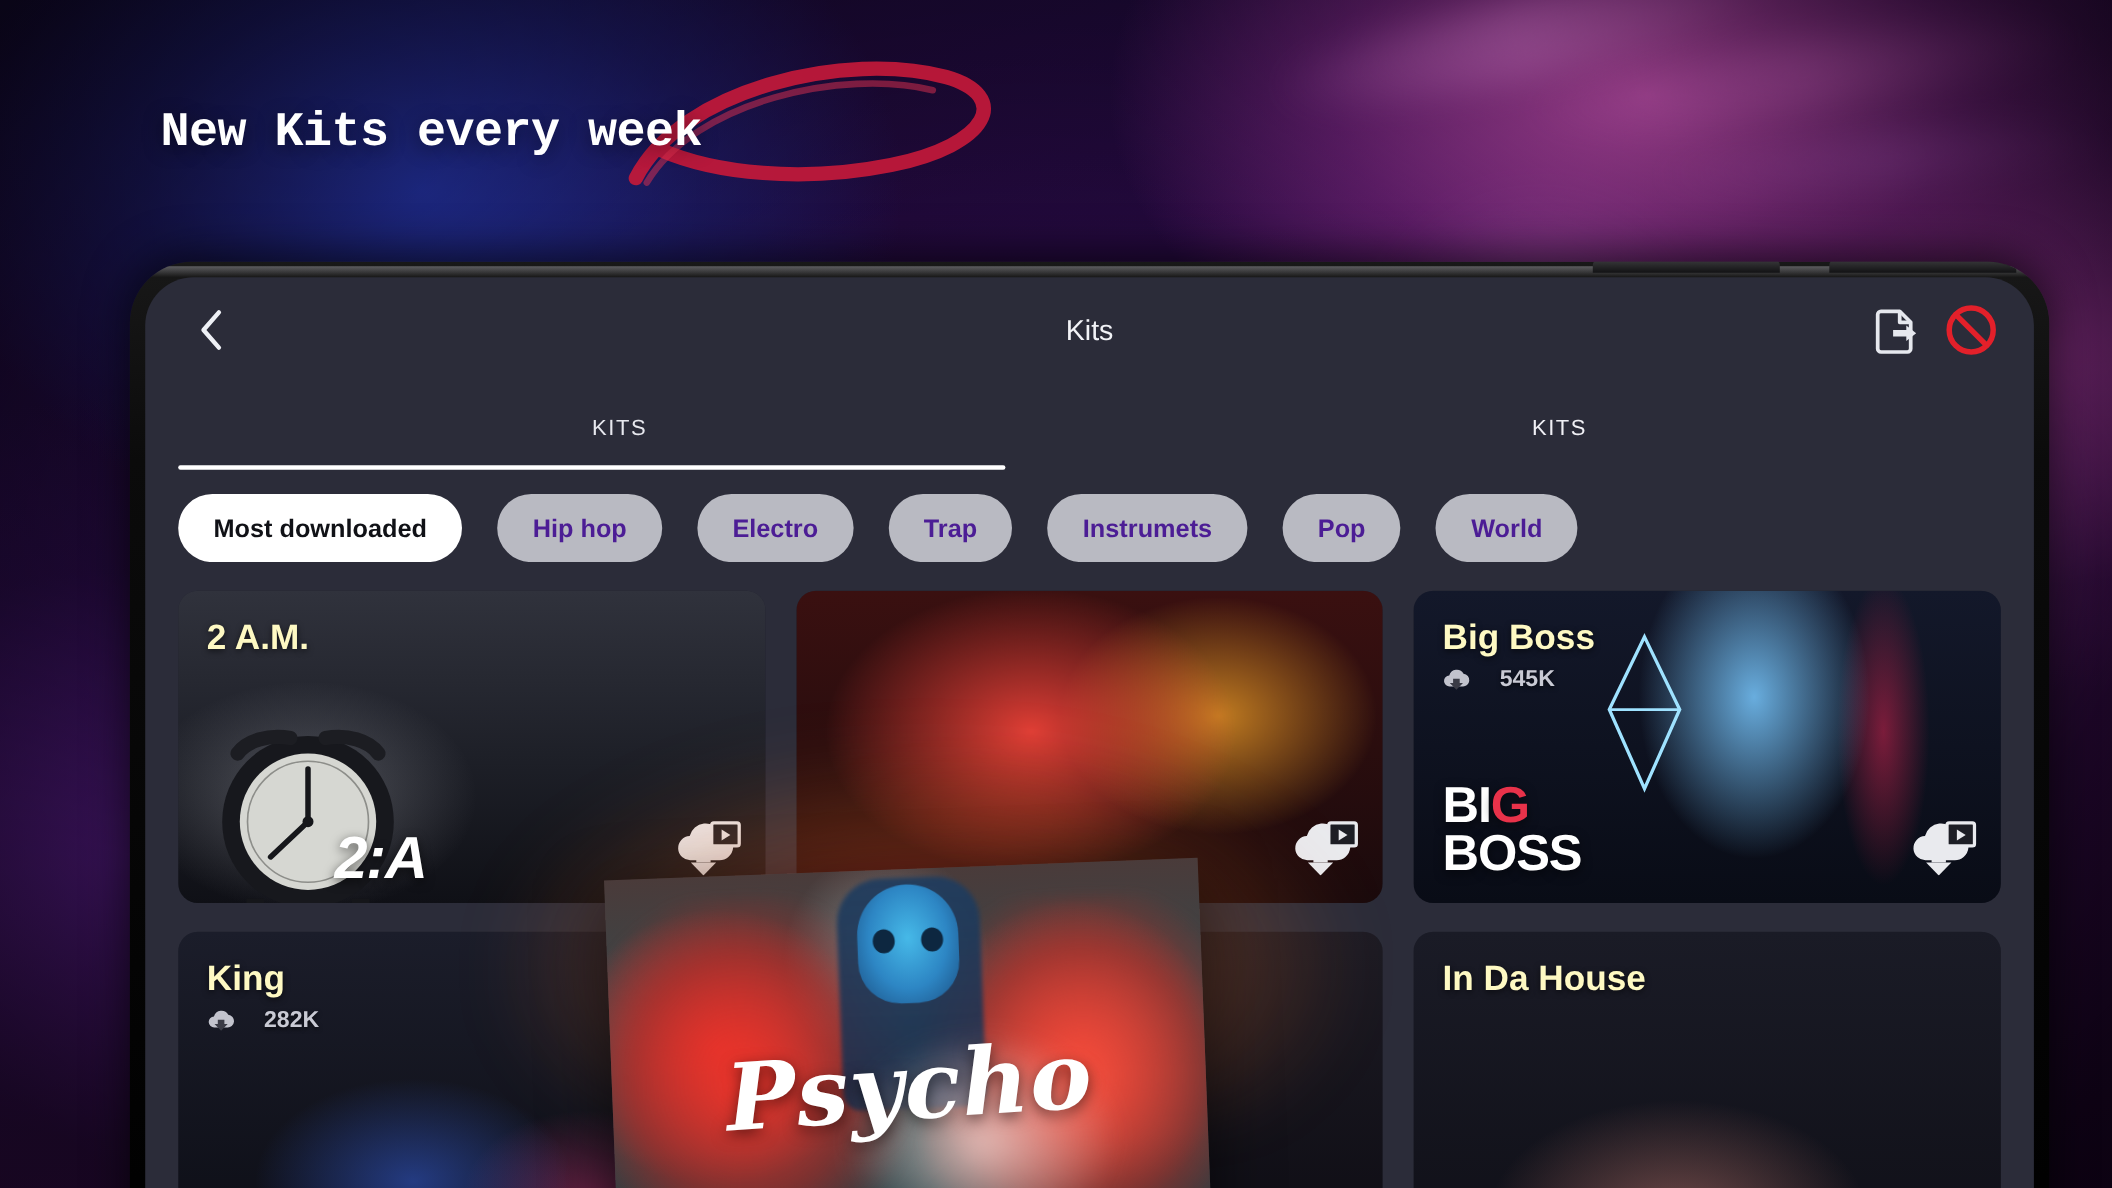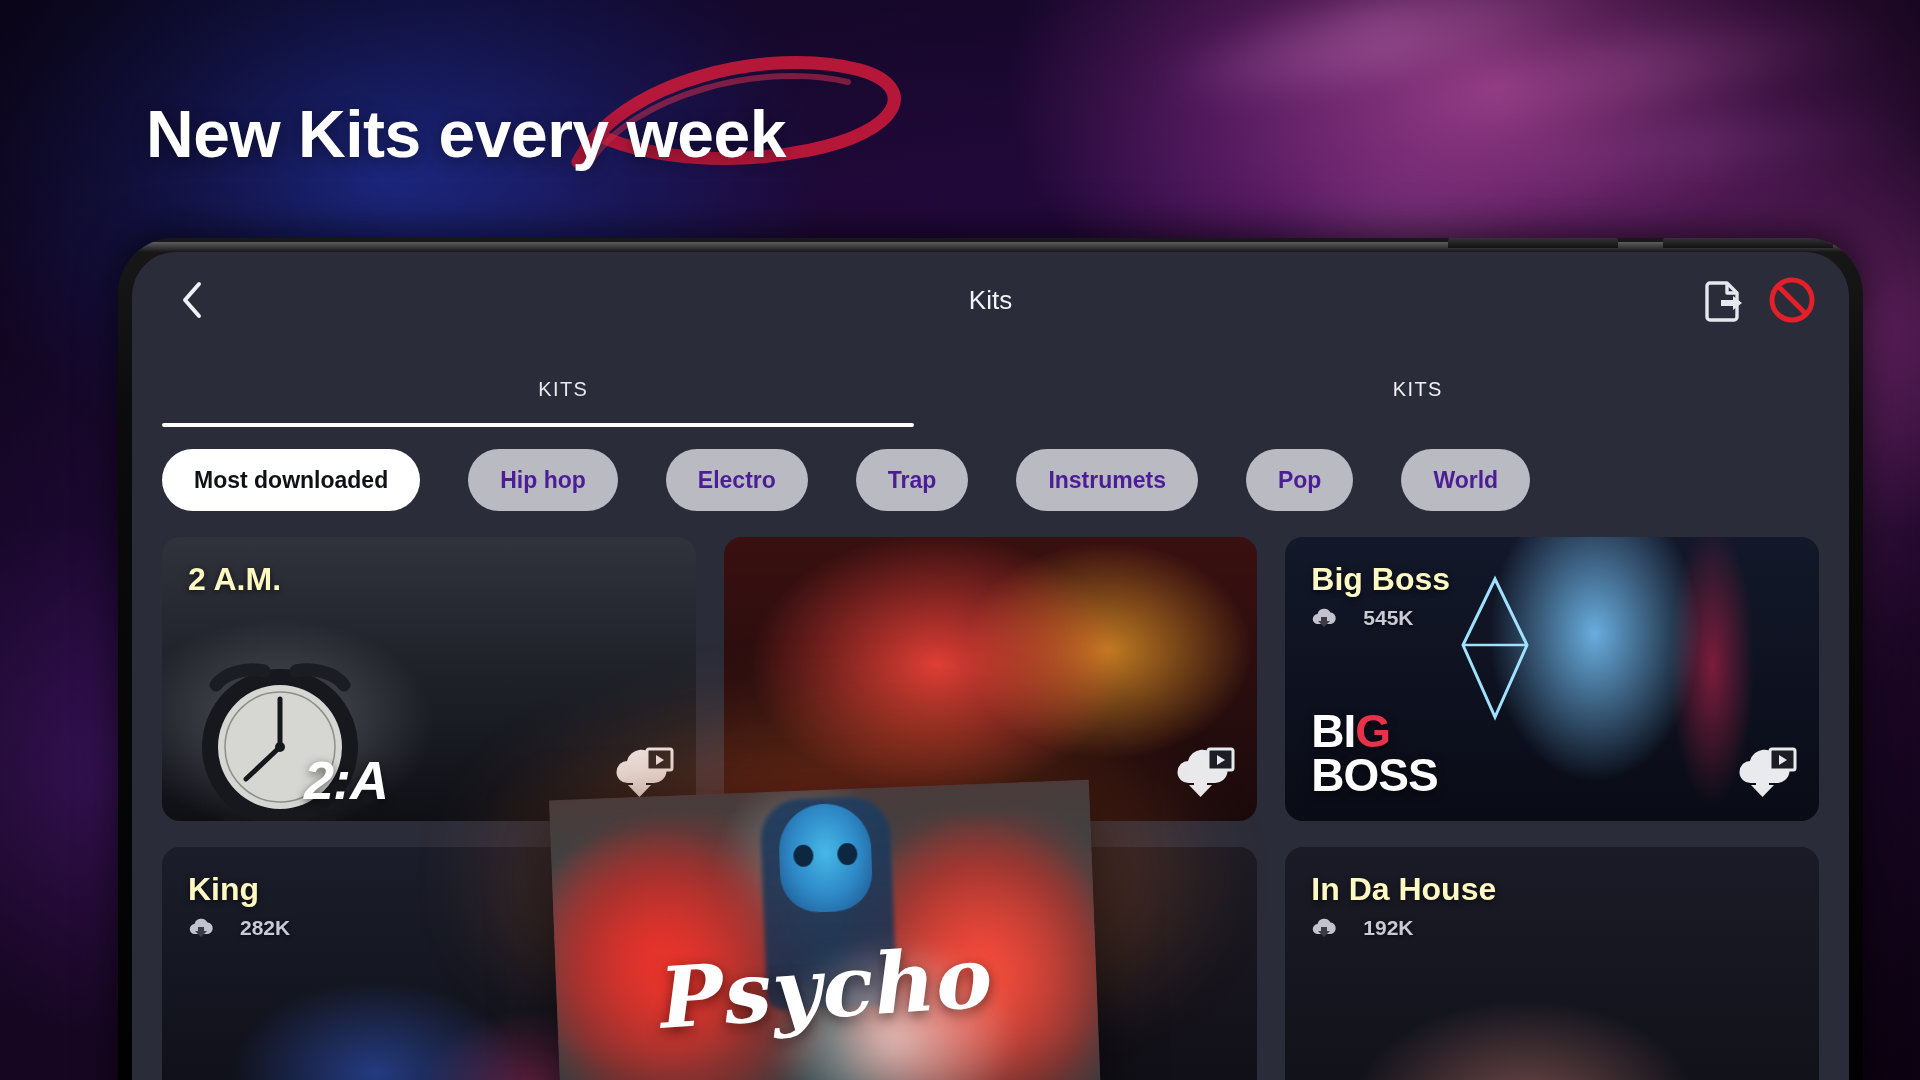--- a/index.html
+++ b/index.html
@@ -34,24 +34,25 @@
   #streak-b { left: 1380px; top: 38px;  width: 520px; height: 60px;  background: linear-gradient(90deg, rgba(255,130,235,0), rgba(245,120,230,.6), rgba(200,90,220,0)); transform: rotate(-8deg); }
   #streak-c { left: 1500px; top: 120px; width: 430px; height: 46px;  background: linear-gradient(90deg, rgba(230,120,240,0), rgba(215,110,235,.45), rgba(180,80,215,0)); transform: rotate(-5deg); }
   #streak-d { left: 1250px; top: 170px; width: 300px; height: 260px; background: radial-gradient(ellipse at center, rgba(255,170,250,.45), rgba(255,120,240,0) 70%); filter: blur(26px); }
   #streak-e { left: 1620px; top: 300px; width: 300px; height: 420px; background: radial-gradient(ellipse at center, rgba(232,120,240,.38), rgba(180,70,210,0) 72%); filter: blur(30px); }
 
   
   #swoosh { position: absolute; left: 560px; top: 40px; width: 380px; height: 170px; pointer-events: none; }
 
   #headline {
     position: absolute; left: 146px; top: 96px;
-    font-size: 66px; font-weight: 700; color: #fff;
+    font-size: 44px; font-weight: 700; color: #fff;
     letter-spacing: -0.5px;
     text-shadow: 0 3px 18px rgba(0,0,0,.45);
     white-space: nowrap;
+    font-family: Liberation Mono, monospace;
   }
 
   
   #phone-frame {
     position: absolute; left: 118px; top: 238px;
     width: 1745px; height: 900px;
     border-radius: 56px 56px 0 0;
     background: linear-gradient(180deg, #181818 0%, #0b0b0b 20%, #000 100%);
     box-shadow: 0 -6px 40px rgba(0,0,0,.65);
     padding: 14px 14px 0 14px;
@@ -112,21 +113,21 @@
     color: #e7e8ee; padding: 22px 0 26px; cursor: pointer;
   }
   .tab.inactive { color: #f0f0f5; }
   #tab-underline {
     position: absolute; left: 30px; bottom: 0;
     width: 752px; height: 4px; background: #ffffff; border-radius: 2px;
   }
 
   
   #chips-row {
-    display: flex; align-items: center; gap: 48px;
+    display: flex; align-items: center; gap: 32px;
     padding: 22px 30px 0 30px;
     overflow: hidden;
   }
   .chip {
     flex: none;
     height: 62px; padding: 0 32px;
     border-radius: 31px;
     background: #b9bac2;
     color: #4c1d95;
     font-size: 23px; font-weight: 600;
@@ -417,27 +418,20 @@
             </svg>
             <span class="kit-count">255K</span>
           </div>
         </div>
       </div>
 
       <div class="kit-card">
         <div class="kit-art art-indahouse"></div>
         <div class="kit-meta">
           <div class="kit-title">In Da House</div>
-          <div class="kit-downloads">
-            <svg width="26" height="20" viewBox="0 0 26 20">
-              <path d="M7 16 a5 5 0 0 1 -.5 -10 a7 7 0 0 1 13 -1.4 a4.6 4.6 0 0 1 -1 11.4 z" fill="#c2c3cd"></path>
-              <path d="M10 9 h6 v4 h3 l-6 6 l-6 -6 h3 z" fill="#3a3b46"></path>
-            </svg>
-            <span class="kit-count">192K</span>
-          </div>
         </div>
       </div>
 
     </div>
 
     <div id="overlay-glow"></div>
 
     <div id="psycho-overlay">
       <div id="psycho-road"></div>
       <div id="psycho-smoke-l"></div>

